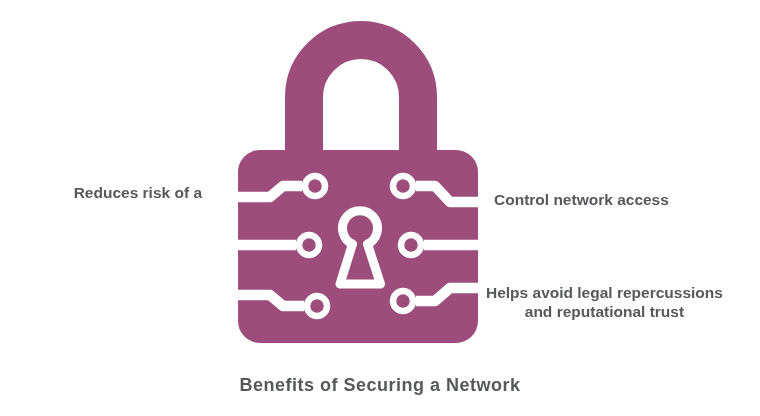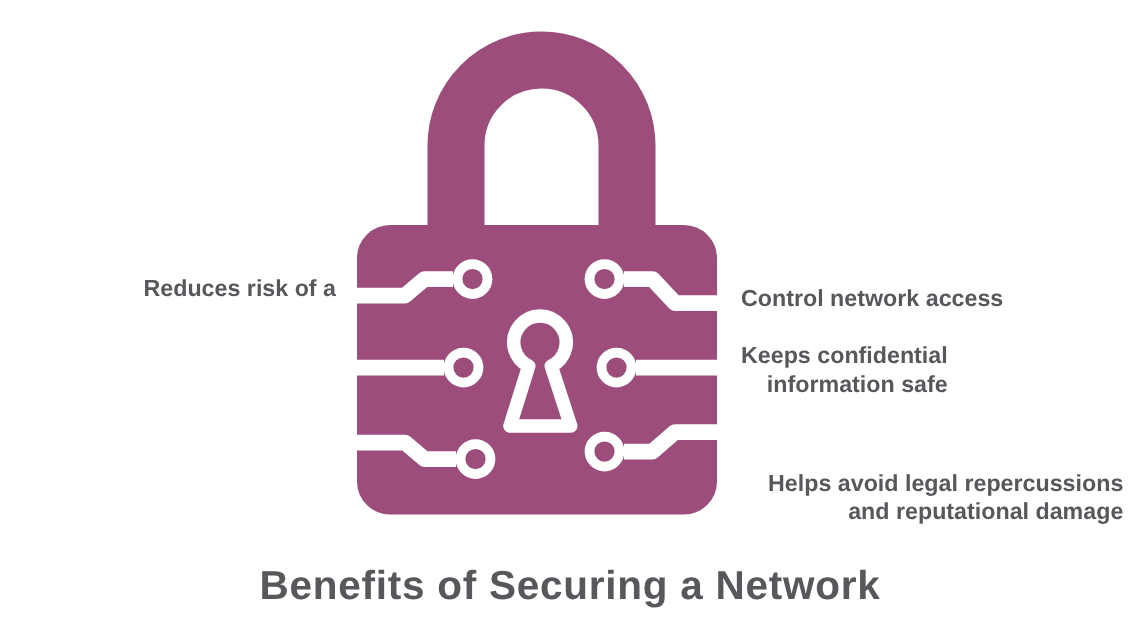--- a/index.html
+++ b/index.html
@@ -25,33 +25,33 @@
   }
   .benefit {
     position: absolute;
     font-size: 15.5px;
     font-weight: 700;
     line-height: 19px;
     color: var(--text, #57585c);
     white-space: nowrap;
   }
   .benefit.align-right { text-align: right; }
-  .benefit.align-left  { text-align: right; }
-  .pos-l0 { top: 183px; right: 536px; margin-left: 11px; }
+  .benefit.align-left  { text-align: center; }
+  .pos-l0 { top: 183px; right: 558px; margin-left: 11px; }
   .pos-l1 { top: 283px; right: 543px; }
   .pos-r0 { top: 190px; left: 494px; }
   .pos-r1 { top: 228px; left: 494px; }
-  .pos-r2 { top: 283px; left: 512px; margin-top: 30px; }
+  .pos-r2 { top: 283px; left: 486px; }
   .page-title {
     position: absolute;
     top: 375px;
     left: 0;
     width: 100%;
     text-align: center;
-    font-size: 27px;
+    font-size: 18px;
     font-weight: 700;
     letter-spacing: 0.5px;
     color: var(--text, #57585c);
     white-space: nowrap;
   }
 </style>
 </head>
 <body>
 
 <div class="canvas">
@@ -85,24 +85,20 @@
 
   <div class="benefit align-right pos-l0">
     <div>Reduces risk of a</div>
   </div>
   <div class="benefit align-right pos-l1">
   </div>
 
   <div class="benefit align-left pos-r0">
     <div>Control network access</div>
   </div>
-  <div class="benefit align-left pos-r1">
-    <div>Keeps confidential</div>
-    <div>information safe</div>
-  </div>
   <div class="benefit align-left pos-r2">
     <div>Helps avoid legal repercussions</div>
-    <div>and reputational damage</div>
+    <div>and reputational trust</div>
   </div>
 
   <div class="page-title">Benefits of Securing a Network</div>
 
 </div>
 
 </body></html>

